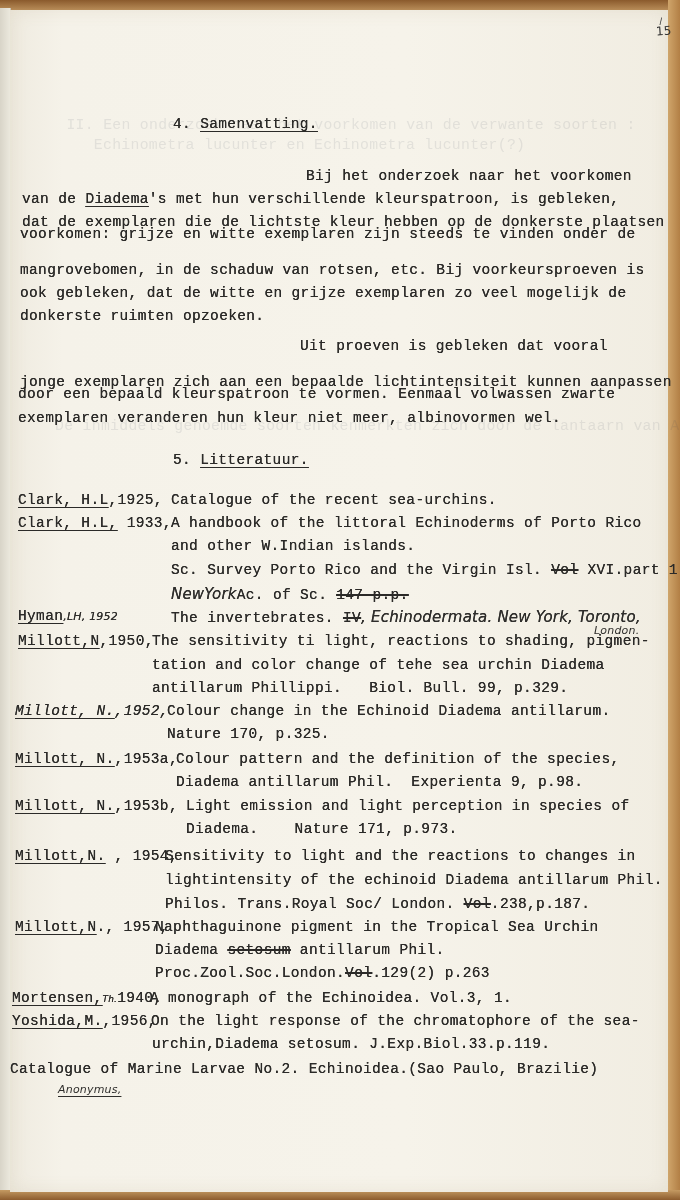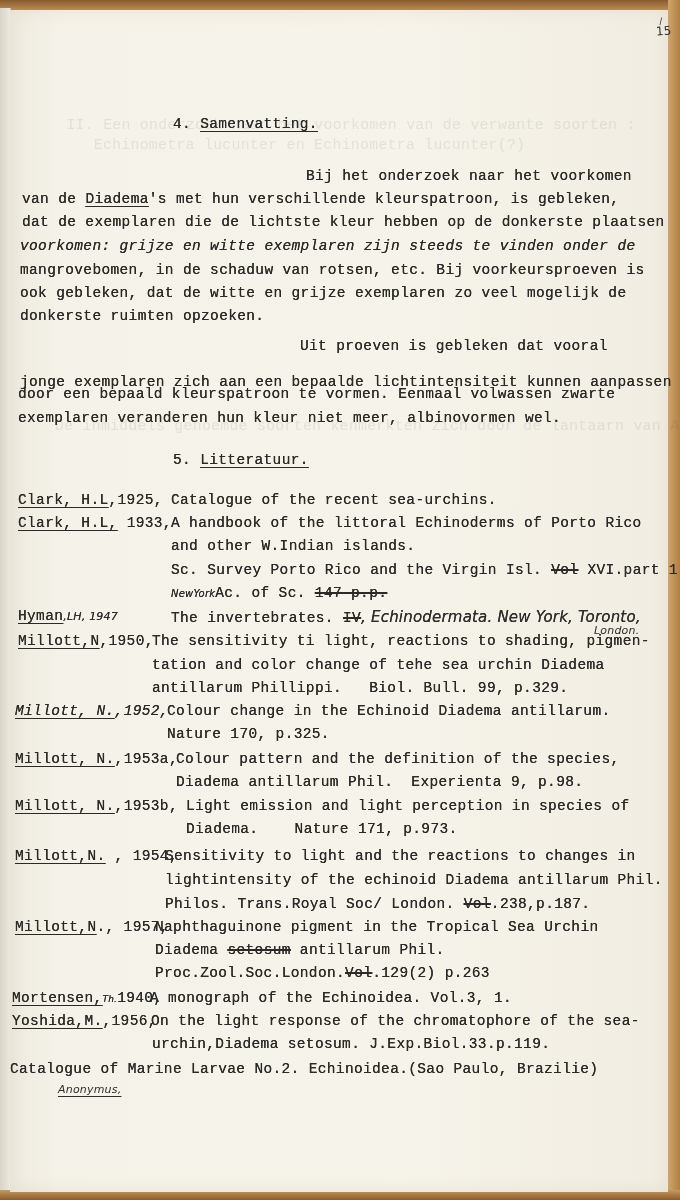--- a/index.html
+++ b/index.html
@@ -71,42 +71,42 @@
   <div class="ghost" style="left:88px; top:127px;">Echinometra lucunter en Echinometra lucunter(?)</div>
   <div class="ghost" style="left:52px; top:408px;">De inmiddels genoemde soorten kenmerkten zich door de lantaarn van Aristoteles</div>
 
   <div class="page-number">15</div>
 
   <div class="tw" style="left:163px; top:106px;"><span>4.</span> <span class="u">Samenvatting.</span></div>
 
   <div class="tw" style="left:296px; top:158px;">Bij het onderzoek naar het voorkomen</div>
   <div class="tw" style="left:12px; top:181px;"><span>van de </span><span class="u">Diadema</span><span>'s met hun verschillende kleurspatroon, is gebleken,</span></div>
   <div class="tw" style="left:12px; top:204px;">dat de exemplaren die de lichtste kleur hebben op de donkerste plaatsen</div>
-  <div class="tw" style="left:10px; top:228px;font-style:italic;">voorkomen: grijze en witte exemplaren zijn steeds te vinden onder de</div>
+  <div class="tw" style="left:10px; top:216px;">voorkomen: grijze en witte exemplaren zijn steeds te vinden onder de</div>
   <div class="tw" style="left:10px; top:275px;">ook gebleken, dat de witte en grijze exemplaren zo veel mogelijk de</div>
   <div class="tw" style="left:10px; top:252px;">mangrovebomen, in de schaduw van rotsen, etc. Bij voorkeursproeven is</div>
   <div class="tw" style="left:10px; top:298px;">donkerste ruimten opzoeken.</div>
 
   <div class="tw" style="left:290px; top:328px;">Uit proeven is gebleken dat vooral</div>
   <div class="tw" style="left:10px; top:352px;margin-top:12px;">jonge exemplaren zich aan een bepaalde lichtintensiteit kunnen aanpassen</div>
   <div class="tw" style="left:8px; top:376px;">door een bepaald kleurspatroon te vormen. Eenmaal volwassen zwarte</div>
   <div class="tw" style="left:8px; top:400px;">exemplaren veranderen hun kleur niet meer, albinovormen wel.</div>
 
   <div class="tw" style="left:163px; top:442px;"><span>5.</span> <span class="u">Litteratuur.</span></div>
 
   <div class="tw" style="left:8px; top:482px;"><span class="u">Clark, H.L</span><span>,1925,</span></div>
   <div class="tw" style="left:161px; top:482px;">Catalogue of the recent sea-urchins.</div>
 
   <div class="tw" style="left:8px; top:505px;"><span class="u">Clark, H.L,</span><span> 1933,</span></div>
   <div class="tw" style="left:161px; top:505px;">A handbook of the littoral Echinoderms of Porto Rico</div>
   <div class="tw" style="left:161px; top:528px;">and other W.Indian islands.</div>
   <div class="tw" style="left:161px; top:552px;"><span>Sc. Survey Porto Rico and the Virgin Isl. </span><span class="strike">Vol</span><span> XVI.part 1.</span></div>
-  <div class="tw" style="left:161px; top:575px;"><span class="hand" style="position:static; font-size:10px;">NewYork</span><span>Ac. of Sc. </span><span class="strike">147 p.p.</span></div>
+  <div class="tw" style="left:161px; top:575px;"><span class="hand" style="position:static; font-size:15px;">NewYork</span><span>Ac. of Sc. </span><span class="strike">147 p.p.</span></div>
 
-  <div class="tw" style="left:8px; top:598px;"><span class="u">Hyman</span><span class="hand" style="position:static;">,LH, 1947</span></div>
+  <div class="tw" style="left:8px; top:598px;"><span class="u">Hyman</span><span class="hand" style="position:static;">,LH, 1952</span></div>
   <div class="tw" style="left:161px; top:598px;"><span>The invertebrates. </span><span class="strike">IV</span><span class="hand" style="position:static; font-size:15px;">, Echinodermata. New York, Toronto,</span></div>
   <div class="hand" style="left:584px; top:614px;">London.</div>
 
   <div class="tw" style="left:8px; top:623px;"><span class="u">Millott,N</span><span>,1950,</span></div>
   <div class="tw" style="left:142px; top:623px;">The sensitivity ti light, reactions to shading, pigmen-</div>
   <div class="tw" style="left:142px; top:647px;">tation and color change of tehe sea urchin Diadema</div>
   <div class="tw" style="left:142px; top:670px;">antillarum Phillippi.   Biol. Bull. 99, p.329.</div>
 
   <div class="tw" style="left:5px; top:693px;font-style:italic;"><span class="u">Millott, N.</span><span>,1952,</span></div>
   <div class="tw" style="left:157px; top:693px;">Colour change in the Echinoid Diadema antillarum.</div>

